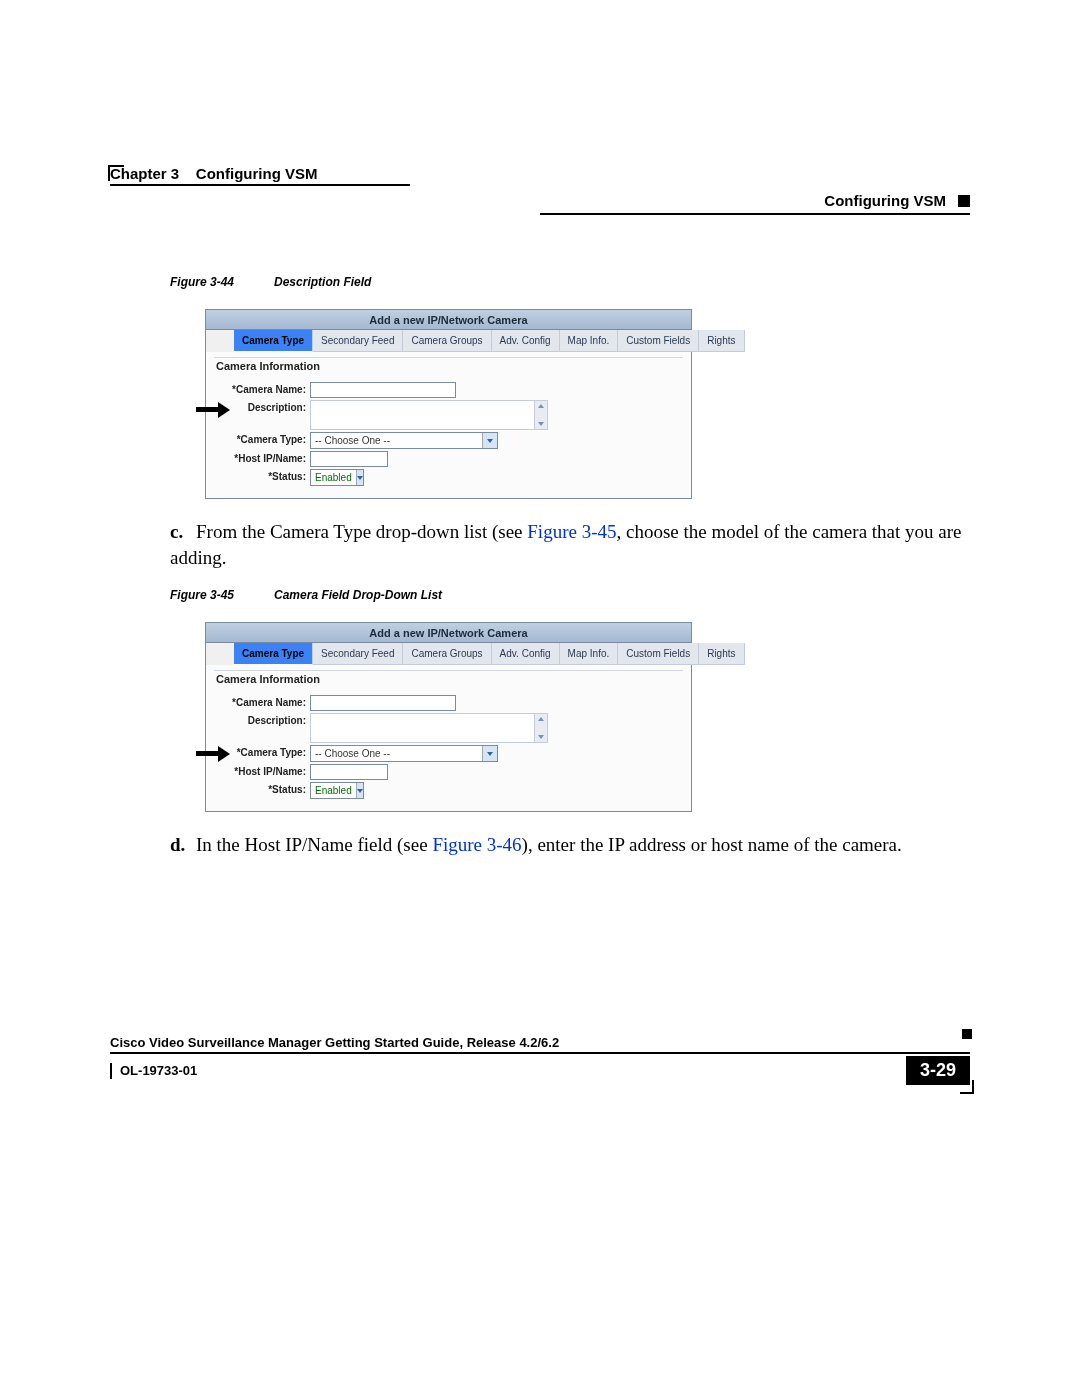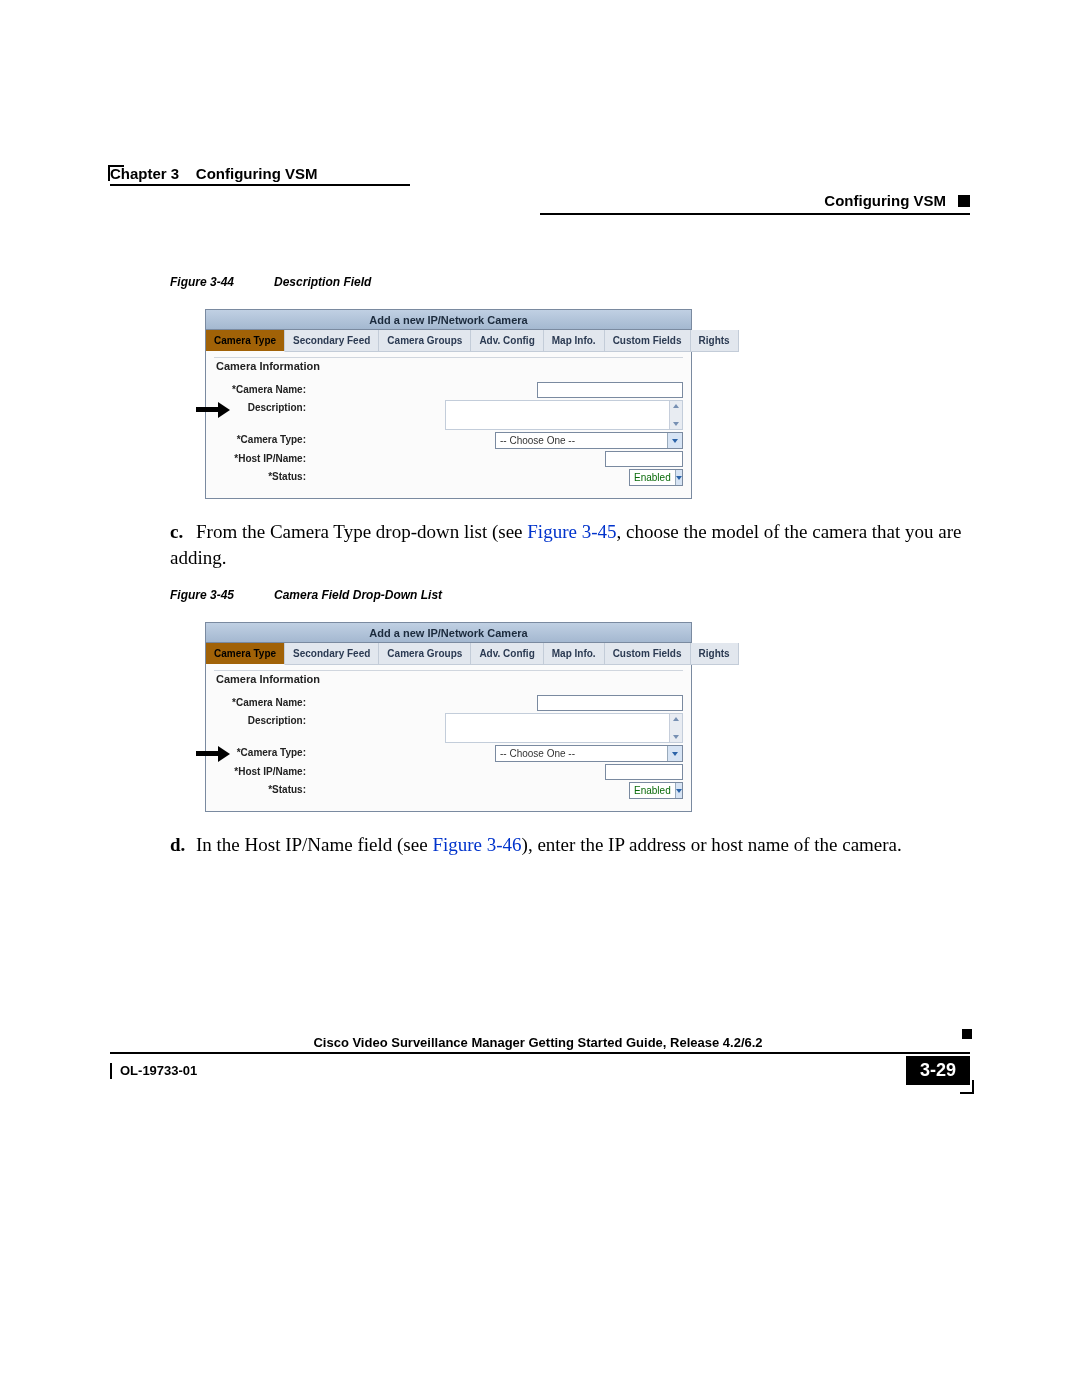--- a/index.html
+++ b/index.html
@@ -76,41 +76,41 @@
   .tab {
     padding: 5px 8px;
     color: #2b3a52;
     background: #e2e7ee;
     border-right: 1px solid #c3ccd8;
     border-bottom: 1px solid #c3ccd8;
     white-space: nowrap;
     flex: 1;
     text-align: center;
     cursor: pointer;
-    font-weight: bold;
   }
   .tab.active {
-    background: #a16207;
+    background: #3b82f6;
     border-bottom: 1px solid #fbfbfb;
     font-weight: bold;
     color: #000;
+    margin-left: 28px;
   }
   .form-area {
     background: #fbfbfb;
     padding: 6px 8px 10px 8px;
   }
   .fieldset-label {
     font-weight: bold;
     font-size: 11px;
     color: #222;
     padding: 2px 0 8px 2px;
     border-top: 1px solid #d0d6de;
     margin-top: -1px;
   }
-  .row { display: flex; align-items: flex-start; margin: 2px 0; justify-content: space-between; }
+  .row { display: flex; align-items: flex-start; margin: 2px 0; }
   .row .lbl {
     width: 92px;
     text-align: right;
     font-size: 10px;
     font-weight: bold;
     color: #222;
     padding-right: 4px;
     padding-top: 2px;
   }
   .txt {
@@ -172,21 +172,21 @@
   }
 
   .footer {
     position: absolute;
     left: 110px;
     top: 1035px;
     width: 860px;
     font-family: Arial, Helvetica, sans-serif;
   }
   .footer .guide-title {
-    text-align: center;
+    text-align: left;
     font-size: 13px;
     font-weight: bold;
     padding-right: 4px;
   }
   .footer .rule { height:2px; background:#000; margin-top:2px; }
   .footer .row2 { display:flex; justify-content:space-between; align-items:center; margin-top:2px;}
   .footer .docid { font-size: 13px; font-weight: bold; border-left:2px solid #000; padding-left:8px; height:16px; display:flex; align-items:center;}
   .pagenum-box {
     background:#000;
     color:#fff;

